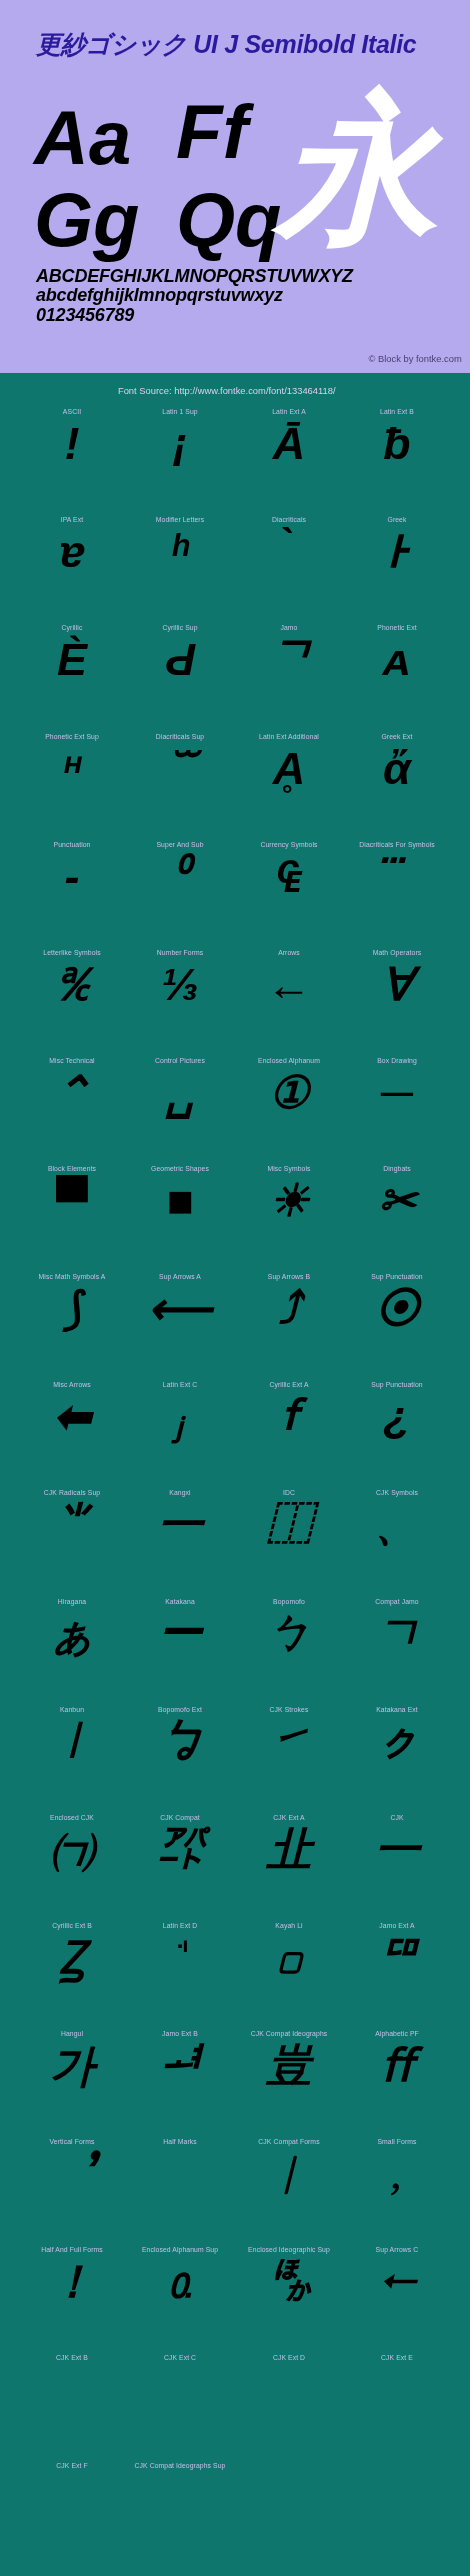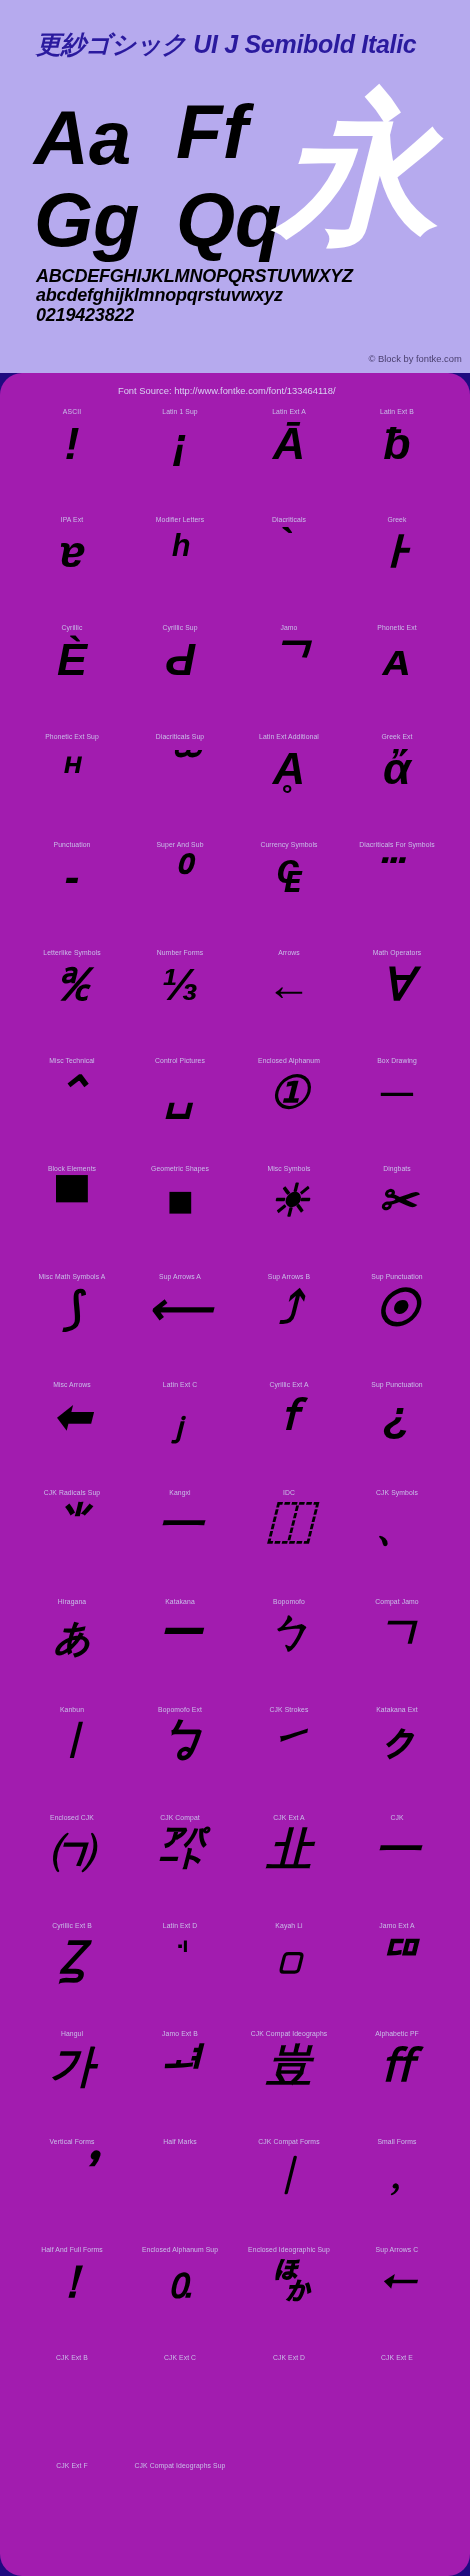--- a/index.html
+++ b/index.html
@@ -78,23 +78,22 @@
     font-size:9.4px;
     color:#4b4070;
     white-space:nowrap;
   }
   
   #grid-area {
     position:absolute;
     left:0; top:373px;
     width:470px;
     height:2203px;
-    background:#a21caf;
+    background:#0f766e;
     overflow:hidden;
-    border-radius:22px;
   }
   #font-source {
     position:absolute;
     left:0; top:11.8px;
     width:470px;
     text-align:center;
     font-size:9.4px;
     color:#d9d2f2;
     white-space:nowrap;
     padding-right:16.5px;
@@ -131,21 +130,21 @@
     <span class="spec-cell spec-aa">Aa</span>
     <span class="spec-cell spec-ff">Ff</span>
     <span class="spec-cell spec-gg">Gg</span>
     <span class="spec-cell spec-qq">Qq</span>
     <span class="spec-cjk">永</span>
   </div>
 
   <div id="alphabet">
     <div id="alpha-upper">ABCDEFGHIJKLMNOPQRSTUVWXYZ</div>
     <div id="alpha-lower">abcdefghijklmnopqrstuvwxyz</div>
-    <div id="alpha-digits">0219423822</div>
+    <div id="alpha-digits">0123456789</div>
   </div>
 
   <div id="credit">© Block by fontke.com</div>
 </div>
 
 <div id="grid-area">
   <div id="font-source">Font Source: http://www.fontke.com/font/133464118/</div>
   <div id="grid-items">
       <div class="block-label" style="left: 72px; top: 35px;">ASCII</div>
       <div class="block-glyph" style="left: 72px; top: 48px;">!</div>

